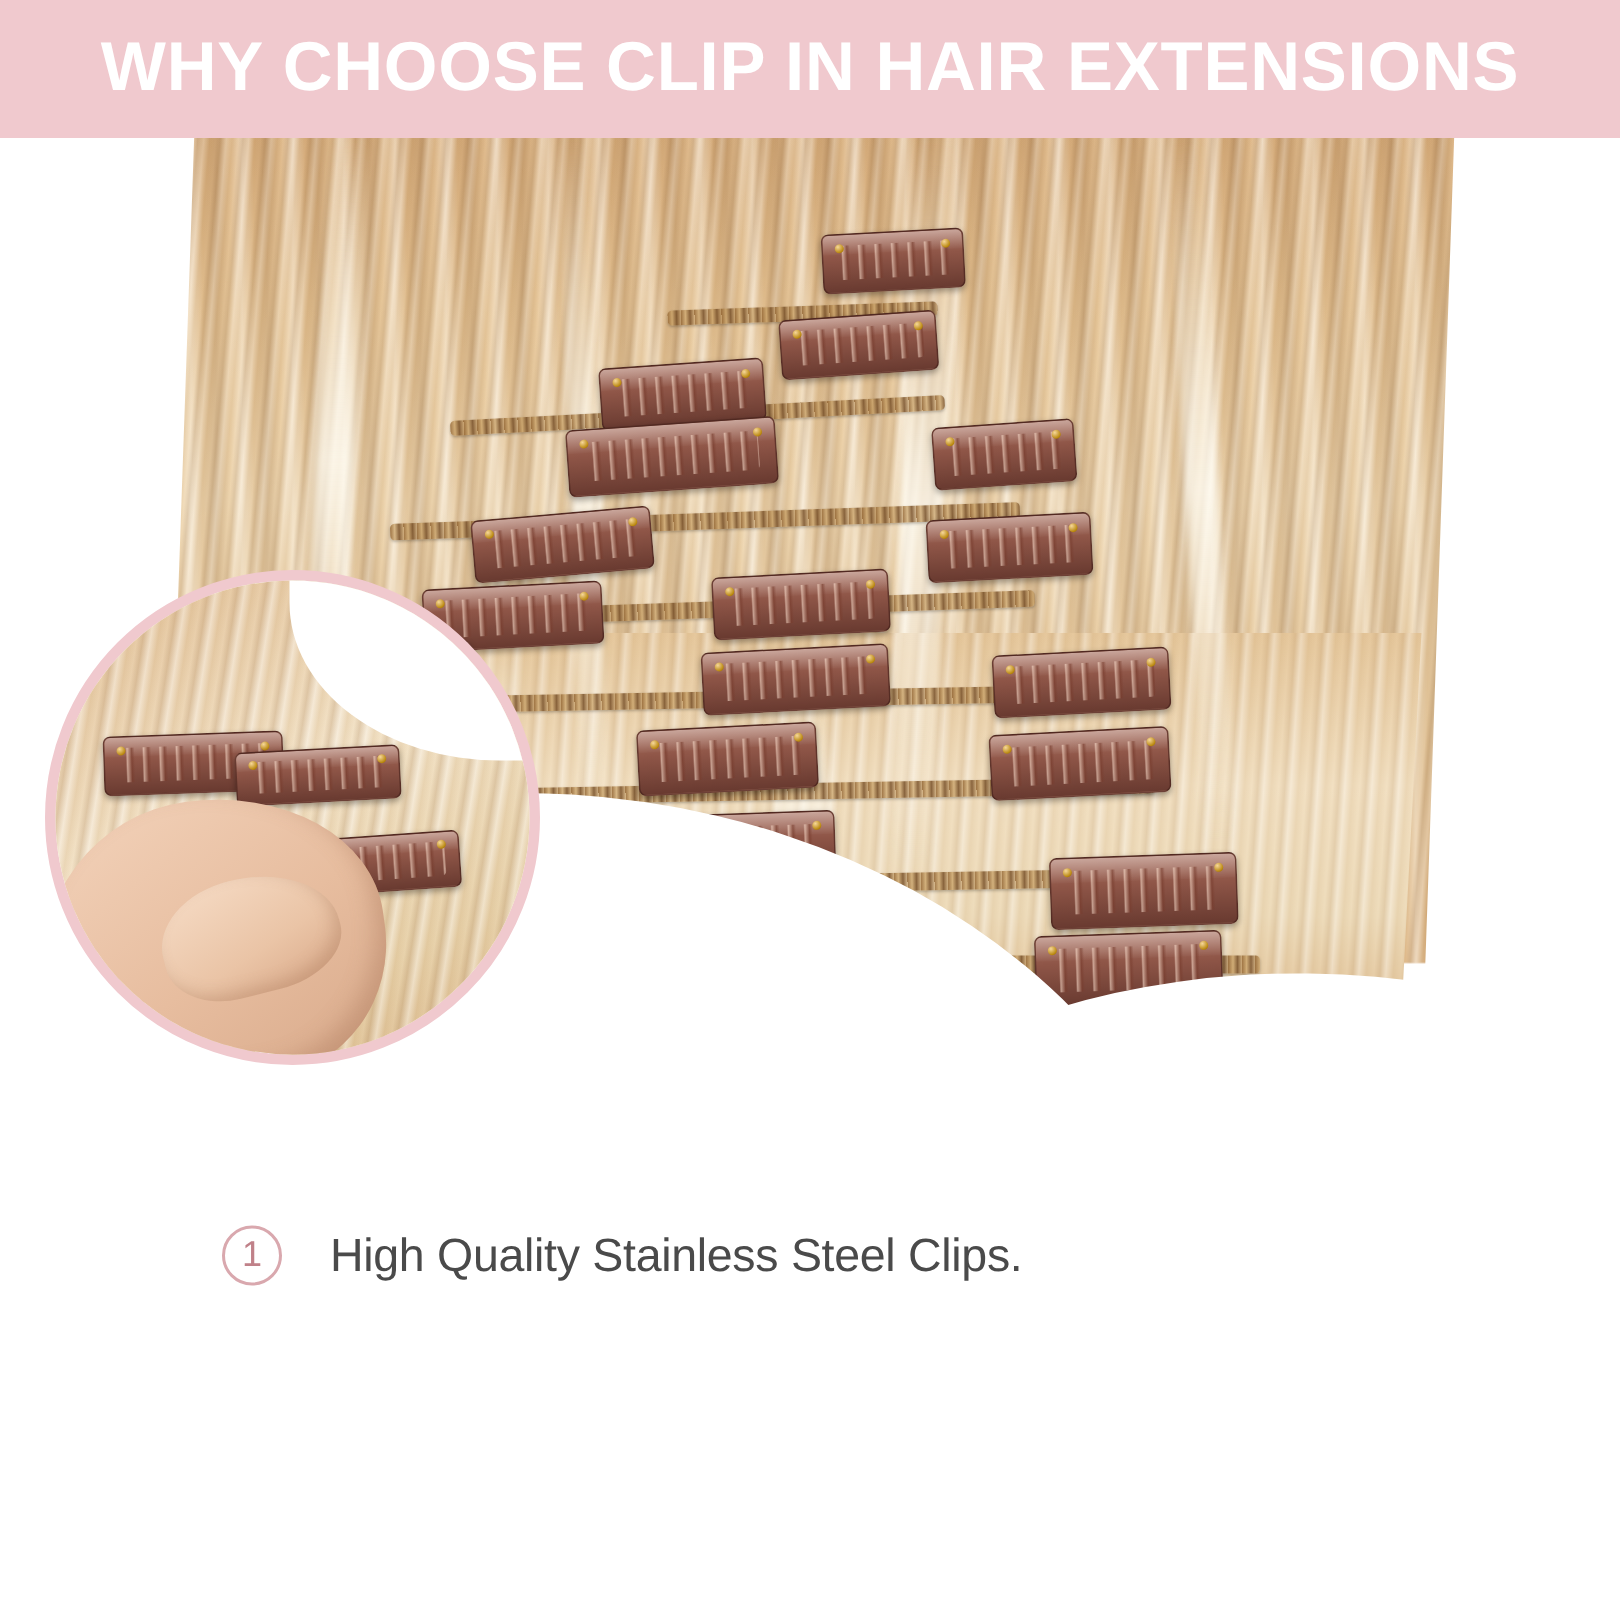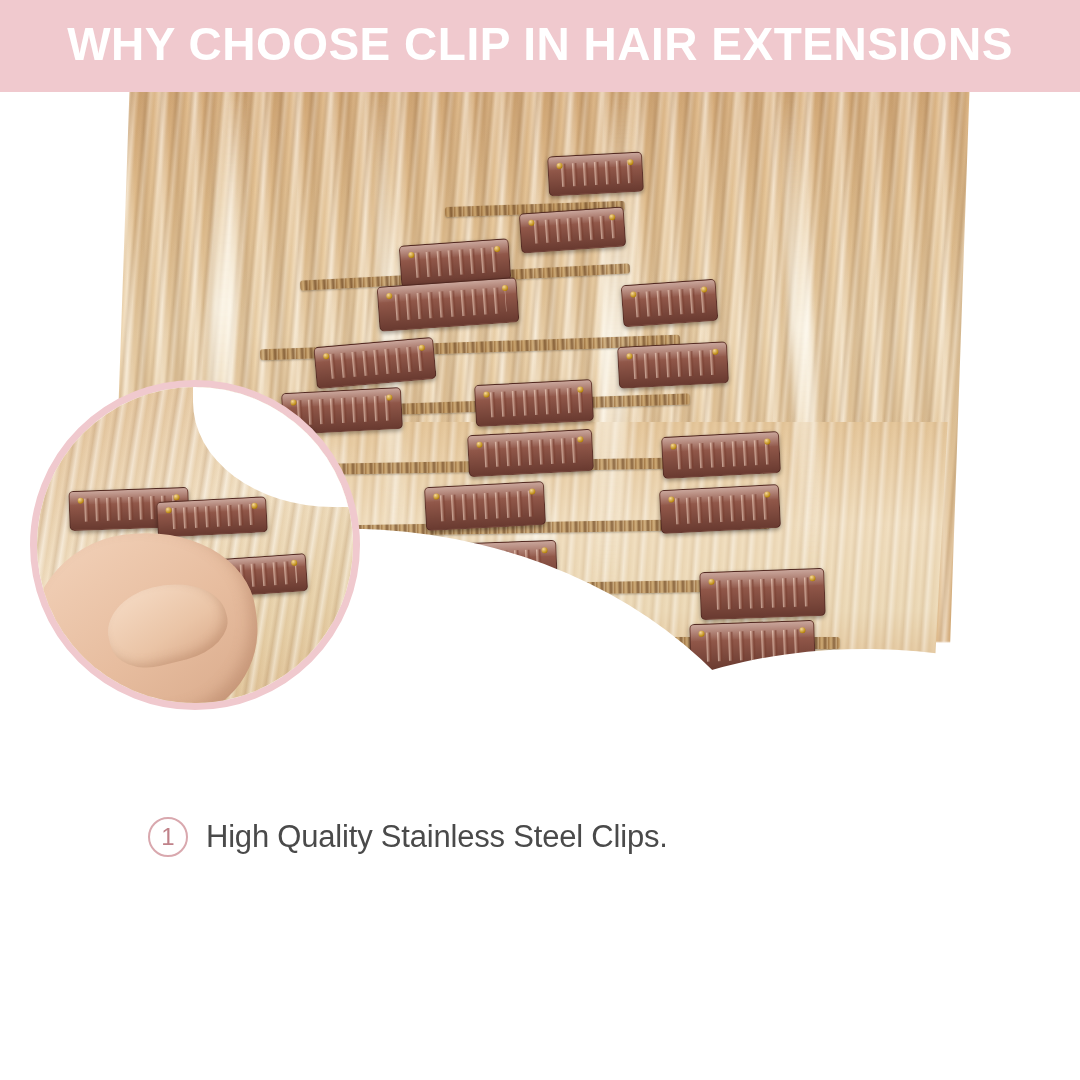--- a/index.html
+++ b/index.html
@@ -274,20 +274,21 @@
     margin-right: 18px;
     box-sizing: border-box;
     line-height: 1;
   }
   .feature-text {
     font-family: "Liberation Sans", sans-serif;
     font-size: 31px;
     color: #4a4a4a;
     white-space: nowrap;
     letter-spacing: -0.2px;
+    margin-left: 14px;
   }
 </style>
 </head>
 <body>
 
 <div class="page">
 
   <div class="header-banner">
     <div class="header-title">WHY CHOOSE CLIP IN HAIR EXTENSIONS</div>
   </div>

